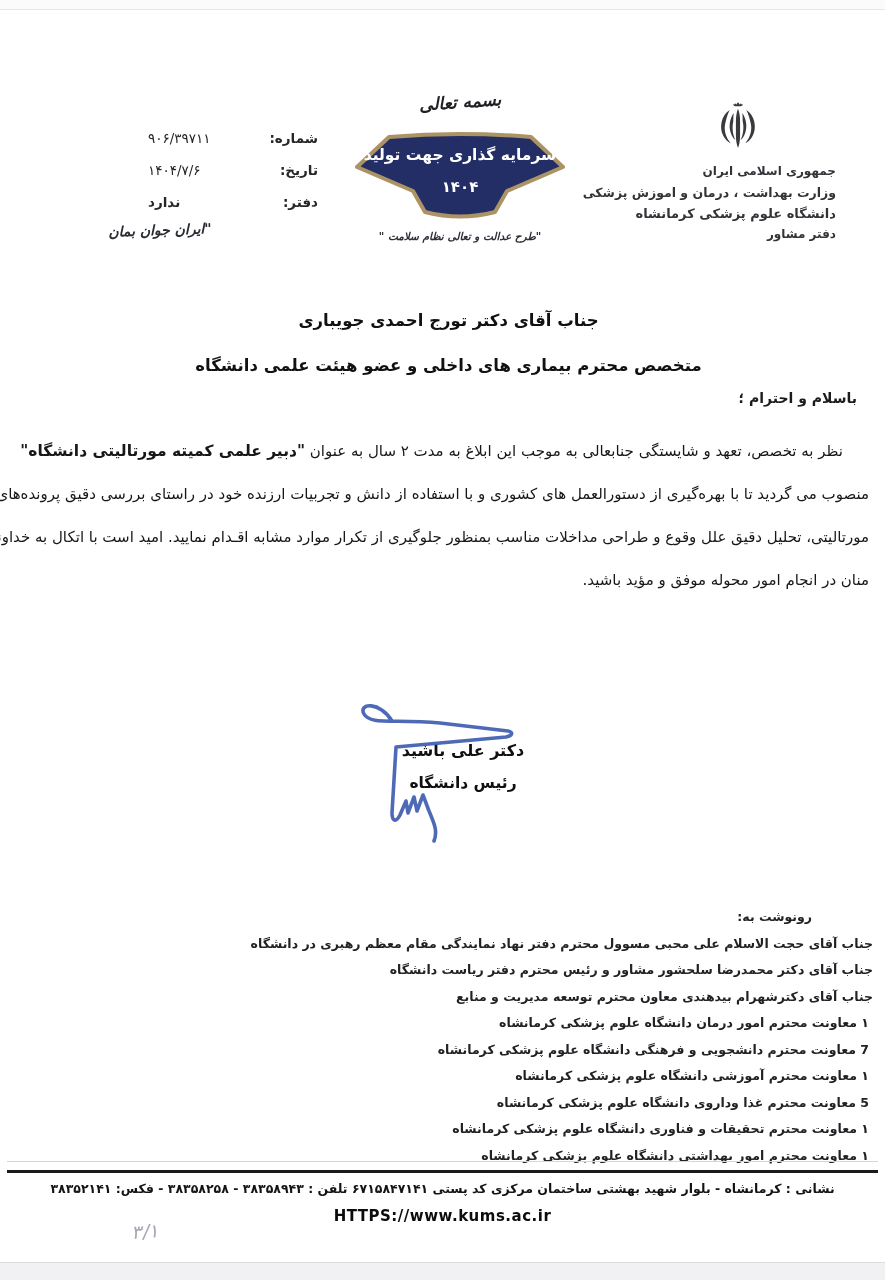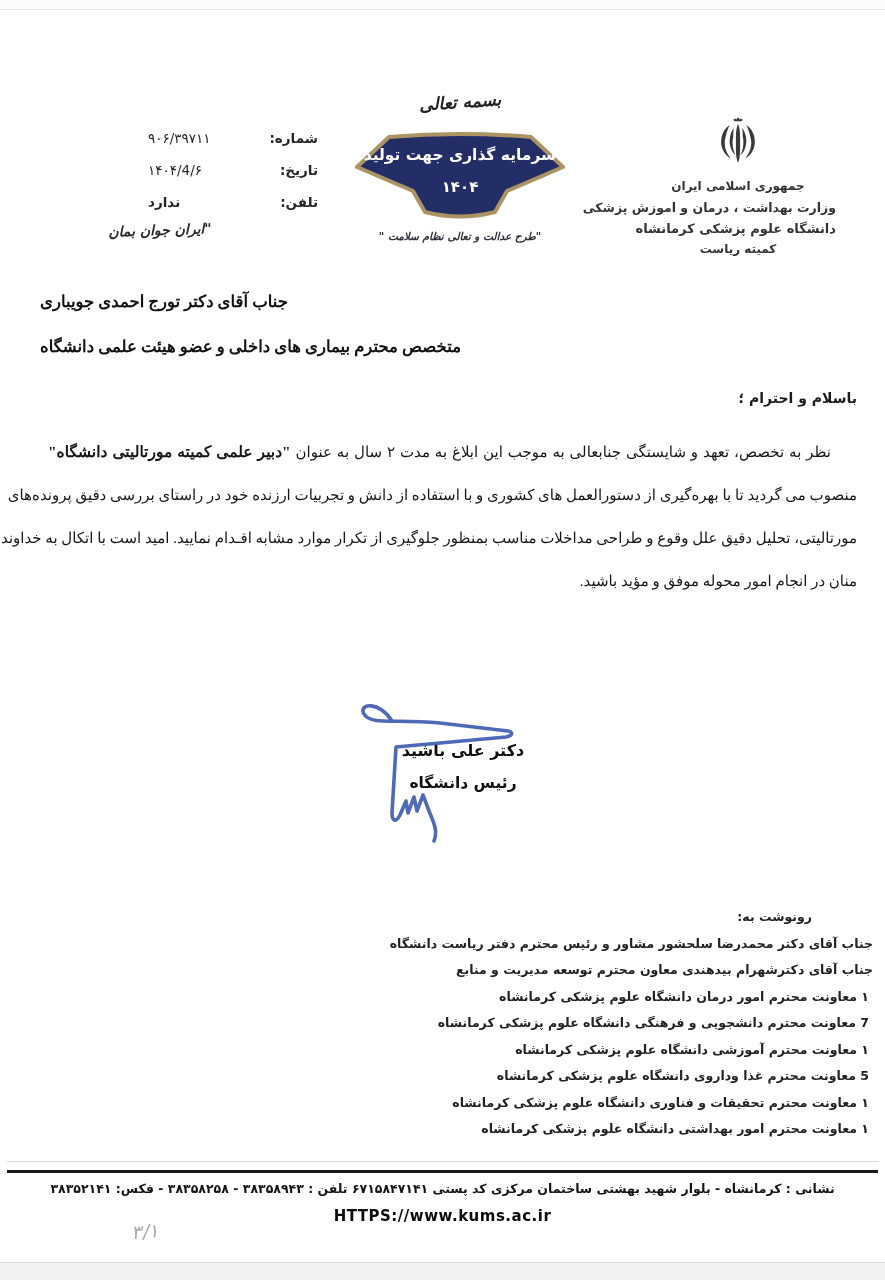--- a/index.html
+++ b/index.html
@@ -21,34 +21,34 @@
 
   .center-block{position:absolute;top:92px;left:352px;width:216px;text-align:center;}
   .bismillah{font-size:17px;font-weight:bold;font-style:italic;color:#1f2024;transform:rotate(-4deg);display:inline-block;margin-bottom:10px;}
   .badge-wrap{position:relative;width:212px;height:90px;margin:8px auto 0 auto;}
   .badge-wrap svg{position:absolute;top:0;left:0;}
   .badge-text{position:absolute;top:0;left:0;width:100%;height:100%;color:#ffffff;}
   .badge-l1{position:absolute;top:16px;left:0;width:100%;font-size:15.5px;font-weight:bold;}
   .badge-l2{position:absolute;top:48px;left:0;width:100%;font-size:15px;font-weight:bold;letter-spacing:1px;}
   .badge-caption{margin-top:10px;font-size:10.5px;font-weight:600;font-style:italic;color:#2d3039;}
 
-  .org-block{position:absolute;top:112px;left:640px;width:196px;text-align:center;color:#333338;}
+  .org-block{position:absolute;top:97px;left:640px;width:196px;color:#333338;}
   .org-block .emblem{margin:0 auto 6px auto;display:block;}
   .org-l{font-weight:bold;line-height:21px;white-space:nowrap;}
   .org-l1{font-size:12px;}
   .org-l2{font-size:12.5px;}
   .org-l3{font-size:13px;}
   .org-l4{font-size:12px;}
 
   
-  .addressee{position:absolute;top:290px;right:28px;left:40px;text-align:left;font-family:Liberation Serif, serif;}
+  .addressee{position:absolute;top:309px;right:28px;left:40px;text-align:center;}
   .addr-l{font-size:16.5px;font-weight:bold;color:#111;line-height:24px;margin-bottom:21px;}
   .salutation{position:absolute;top:390px;right:28px;font-size:14px;font-weight:bold;color:#1c1c1e;}
 
-  .body-text{position:absolute;top:430px;right:28px;left:48px;font-size:15px;color:#17171a;font-family:Liberation Serif, serif;}
+  .body-text{position:absolute;top:430px;right:16px;left:48px;font-size:15px;color:#17171a;}
   .body-line{line-height:43px;text-align:justify;text-align-last:justify;white-space:nowrap;}
   .body-line.first{padding-right:26px;}
   .body-line.last{text-align:right;text-align-last:right;}
   .body-bold{font-weight:bold;font-size:15.5px;}
 
   
   .sig{position:absolute;top:693px;left:330px;width:235px;height:155px;}
   .sig svg{position:absolute;top:0;left:0;z-index:2;}
   .sig-text{position:absolute;top:48px;left:48px;width:170px;text-align:center;z-index:1;}
   .sig-name{font-size:16px;font-weight:bold;color:#101012;margin-bottom:14px;}
@@ -74,24 +74,24 @@
 
   <div class="edge-top"></div>
 
   <div class="meta">
     <div class="row">
       <span class="lbl">شماره:</span>
       <span class="val">۹۰۶/۳۹۷۱۱</span>
     </div>
     <div class="row">
       <span class="lbl">تاریخ:</span>
-      <span class="val">۱۴۰۴/4/۶</span>
+      <span class="val">۱۴۰۴/۷/۶</span>
     </div>
     <div class="row">
-      <span class="lbl">تلفن:</span>
+      <span class="lbl">دفتر:</span>
       <span class="val light">ندارد</span>
     </div>
   </div>
 
   <div class="slogan">"ایران جوان بمان</div>
 
   <div class="center-block">
     <span class="bismillah">بسمه تعالی</span>
     <div class="badge-wrap">
       <svg width="212" height="90" viewBox="0 0 212 90">
@@ -110,21 +110,21 @@
       <path d="M47 14 Q50 6 53 14 Q55 9 56 14 Q58 10 59 15 Q55 18 50 17 Q45 18 41 15 Q42 10 44 14 Q45 9 47 14 Z"></path>
       <path d="M34 24 C18 34 13 58 22 74 C25 80 30 85 36 88 C26 77 22 62 26 48 C28 38 31 30 34 24 Z"></path>
       <path d="M66 24 C82 34 87 58 78 74 C75 80 70 85 64 88 C74 77 78 62 74 48 C72 38 69 30 66 24 Z"></path>
       <path d="M42 30 C34 40 32 56 36 68 C38 74 41 79 45 82 C40 72 38 58 41 46 C41 40 41 34 42 30 Z"></path>
       <path d="M58 30 C66 40 68 56 64 68 C62 74 59 79 55 82 C60 72 62 58 59 46 C59 40 59 34 58 30 Z"></path>
       <path d="M50 22 C47 30 46 38 46 46 L46 74 C46 84 48 92 50 97 C52 92 54 84 54 74 L54 46 C54 38 53 30 50 22 Z"></path>
     </svg>
     <div class="org-l org-l1">جمهوری اسلامی ایران</div>
     <div class="org-l org-l2">وزارت بهداشت ، درمان و اموزش پزشکی</div>
     <div class="org-l org-l3">دانشگاه علوم پزشکی کرمانشاه</div>
-    <div class="org-l org-l4">کمیته ریاست</div>
+    <div class="org-l org-l4">دفتر مشاور</div>
   </div>
 
   <div class="addressee">
     <div class="addr-l">جناب آقای دکتر تورج احمدی جویباری</div>
     <div class="addr-l">متخصص محترم بیماری های داخلی و عضو هیئت علمی دانشگاه</div>
   </div>
   <div class="salutation">باسلام و احترام ؛</div>
 
   <div class="body-text">
     <div class="body-line first"><span>نظر به تخصص، تعهد و شایستگی جنابعالی به موجب این ابلاغ به مدت ۲ سال به عنوان </span><span class="body-bold">"دبیر علمی کمیته مورتالیتی دانشگاه"</span></div>
@@ -138,20 +138,21 @@
       <path d="M62 28 C50 8 28 10 34 21 C40 32 62 26 110 30 L178 38 C184 39 182 43 176 44 L66 54 L62 120 C62 128 66 130 70 122 L76 108 L78 120 L84 104 L87 118 L93 102 L99 118 C104 130 108 138 104 148" fill="none" stroke="#3f5cb0" stroke-width="3.6" stroke-linecap="round" stroke-linejoin="round" opacity="0.92"></path>
     </svg>
     <div class="sig-text">
       <div class="sig-name">دکتر علی باشید</div>
       <div class="sig-role">رئیس دانشگاه</div>
     </div>
   </div>
 
   <div class="cc">
     <div class="cc-line cc-title">رونوشت به:</div>
+    <div class="cc-line">جناب آقای حجت الاسلام علی محبی مسوول محترم دفتر نهاد نمایندگی مقام معظم رهبری در دانشگاه</div>
     <div class="cc-line">جناب آقای دکتر محمدرضا سلحشور مشاور و رئیس محترم دفتر ریاست دانشگاه</div>
     <div class="cc-line">جناب آقای دکترشهرام بیدهندی معاون محترم توسعه مدیریت و منابع</div>
     <div class="cc-line ind">۱ معاونت محترم امور درمان دانشگاه علوم پزشکی کرمانشاه</div>
     <div class="cc-line ind">7 معاونت محترم دانشجویی و فرهنگی دانشگاه علوم پزشکی کرمانشاه</div>
     <div class="cc-line ind">۱ معاونت محترم آموزشی دانشگاه علوم پزشکی کرمانشاه</div>
     <div class="cc-line ind">5 معاونت محترم غذا وداروی دانشگاه علوم پزشکی کرمانشاه</div>
     <div class="cc-line ind">۱ معاونت محترم تحقیقات و فناوری دانشگاه علوم پزشکی کرمانشاه</div>
     <div class="cc-line ind">۱ معاونت محترم امور بهداشتی دانشگاه علوم پزشکی کرمانشاه</div>
   </div>
 

